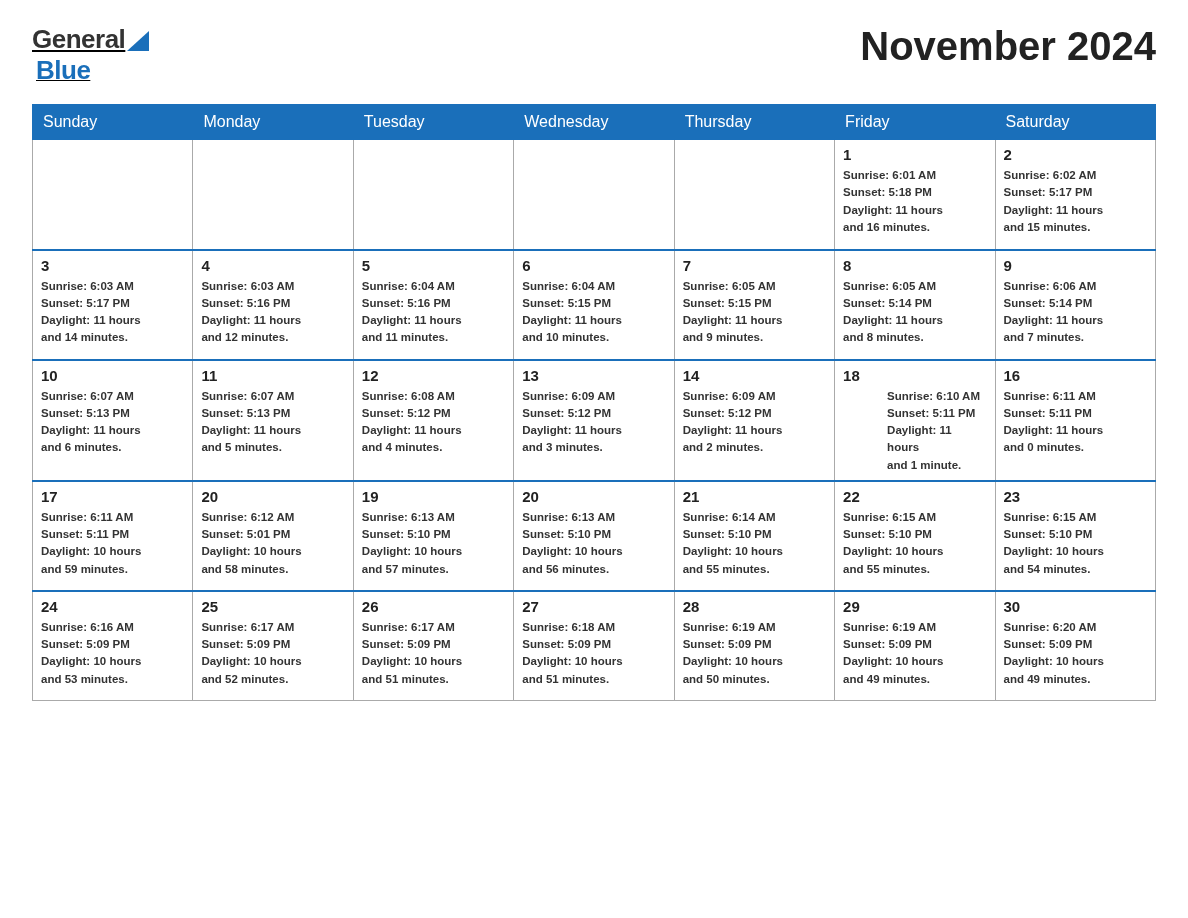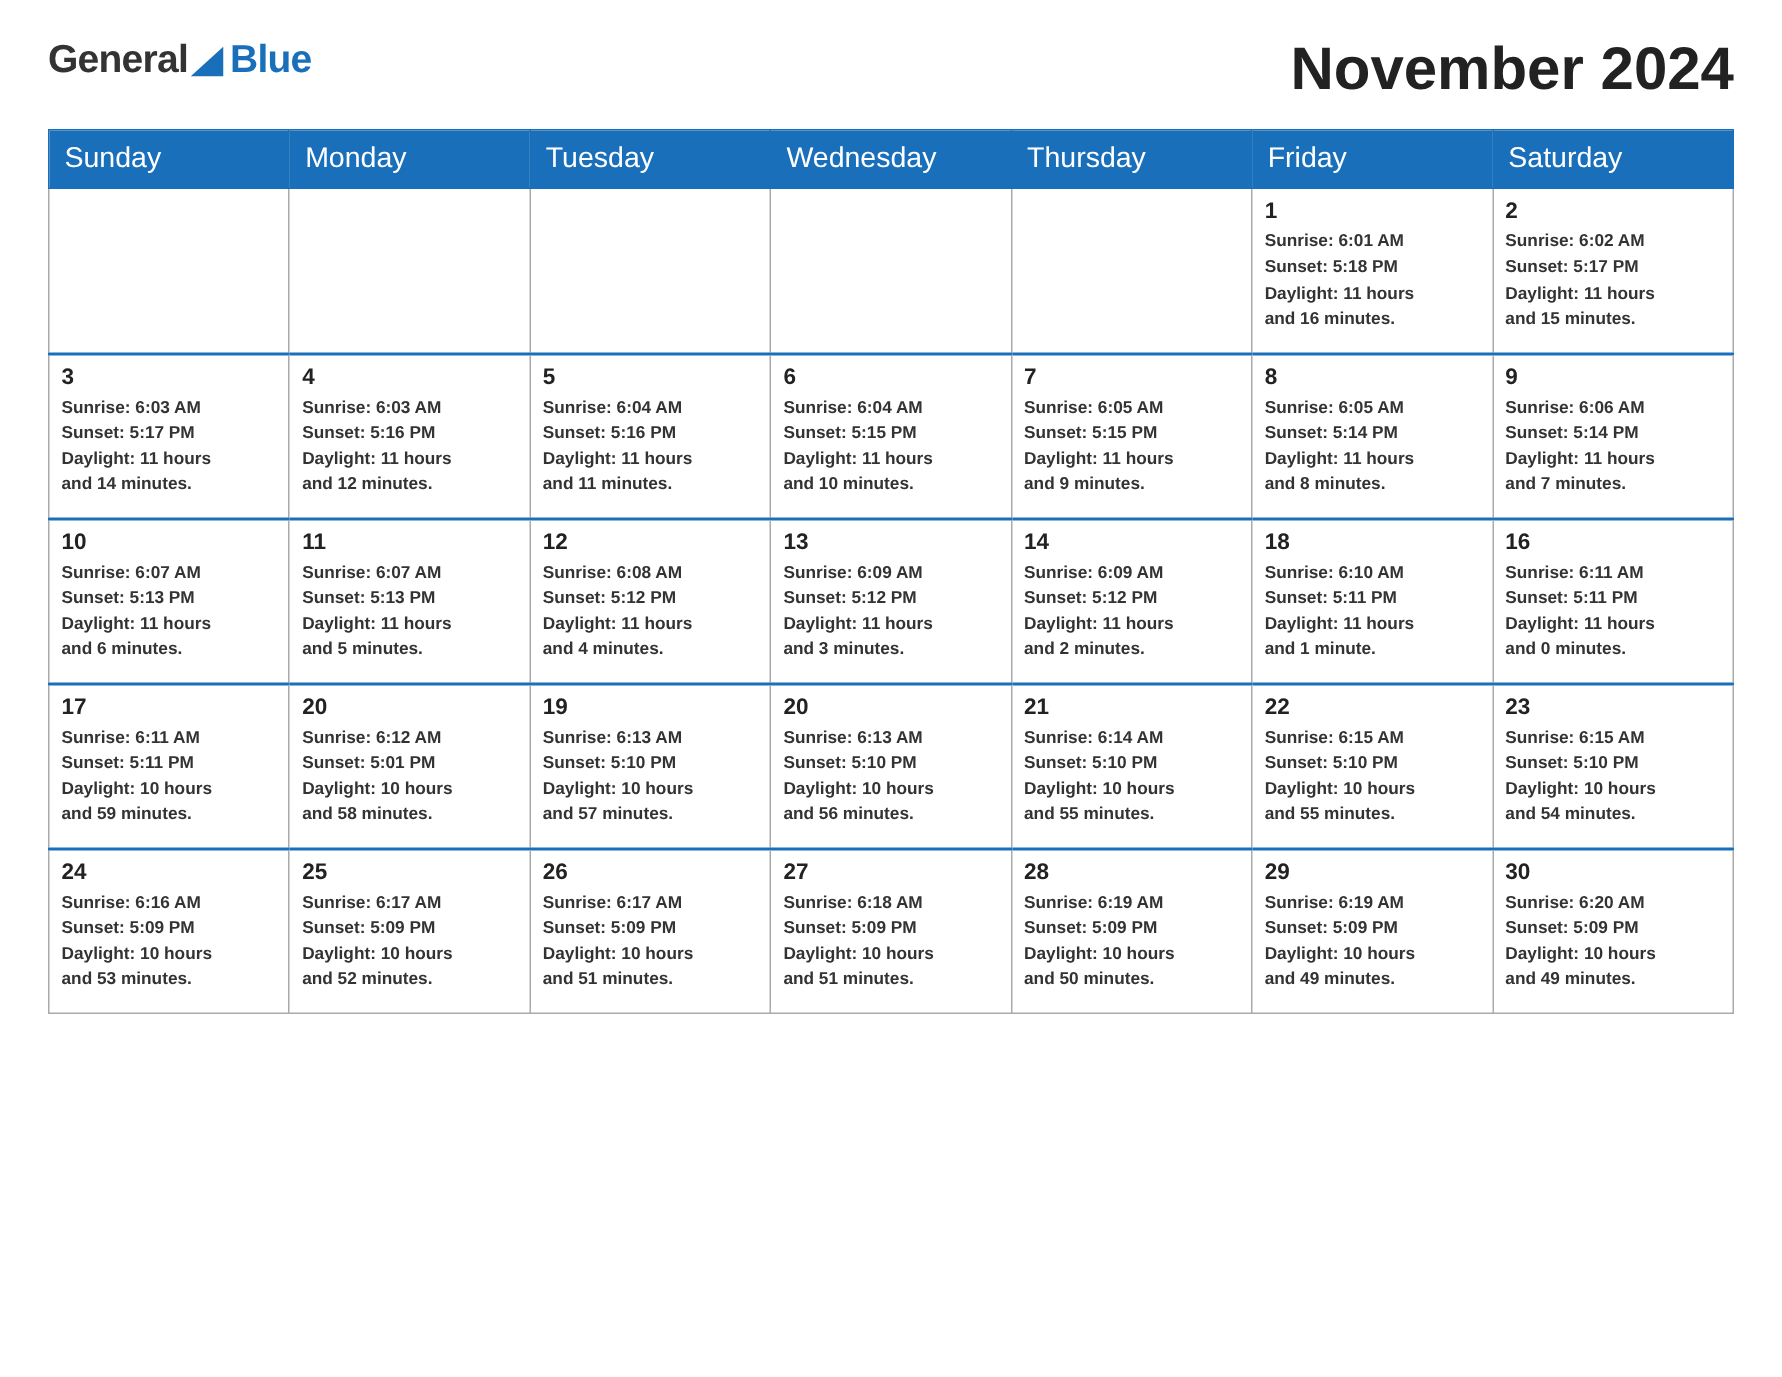--- a/index.html
+++ b/index.html
@@ -32,21 +32,21 @@
       margin-top: 4px;
     }
     .calendar {
       width: 100%;
       border-collapse: collapse;
       border: 1px solid #888;
     }
     .calendar th {
       background-color: #1a6fba;
       color: #fff;
-      font-size: 19px;
+      font-size: 16px;
       font-weight: normal;
       padding: 8px 10px;
       text-align: left;
       border: 1px solid #1a6fba;
     }
     .calendar td {
       vertical-align: top;
       border: 1px solid #aaa;
       padding: 6px 8px;
       width: calc(100% / 7);
@@ -67,22 +67,23 @@
       font-weight: bold;
     }
     .empty-cell {
       background: #fff;
     }
     .row-border td {
       border-top: 2px solid #1a6fba;
     }
     .logo-wrapper {
       display: flex;
-      flex-direction: row;
+      flex-direction: column;
       align-items: flex-start;
+      text-decoration: underline;
     }
     .logo-line1 {
       display: flex;
       align-items: center;
     }
   </style>
 </head>
 <body>
 
 <div class="header">
@@ -218,21 +219,21 @@
         </td>
         <td>
           <span class="day-number">14</span>
           <div class="day-info" style="white-space: pre-line;">Sunrise: 6:09 AM
 Sunset: 5:12 PM
 Daylight: 11 hours
 and 2 minutes.</div>
         </td>
         <td>
           <span class="day-number">18</span>
-          <div class="day-info" style="white-space: pre-line;">Sunrise: 6:10 AM
+          <div class="day-info" style="white-space: pre-line; margin-left: 44px;">Sunrise: 6:10 AM
 Sunset: 5:11 PM
 Daylight: 11 hours
 and 1 minute.</div>
         </td>
         <td>
           <span class="day-number">16</span>
           <div class="day-info" style="white-space: pre-line;">Sunrise: 6:11 AM
 Sunset: 5:11 PM
 Daylight: 11 hours
 and 0 minutes.</div>

